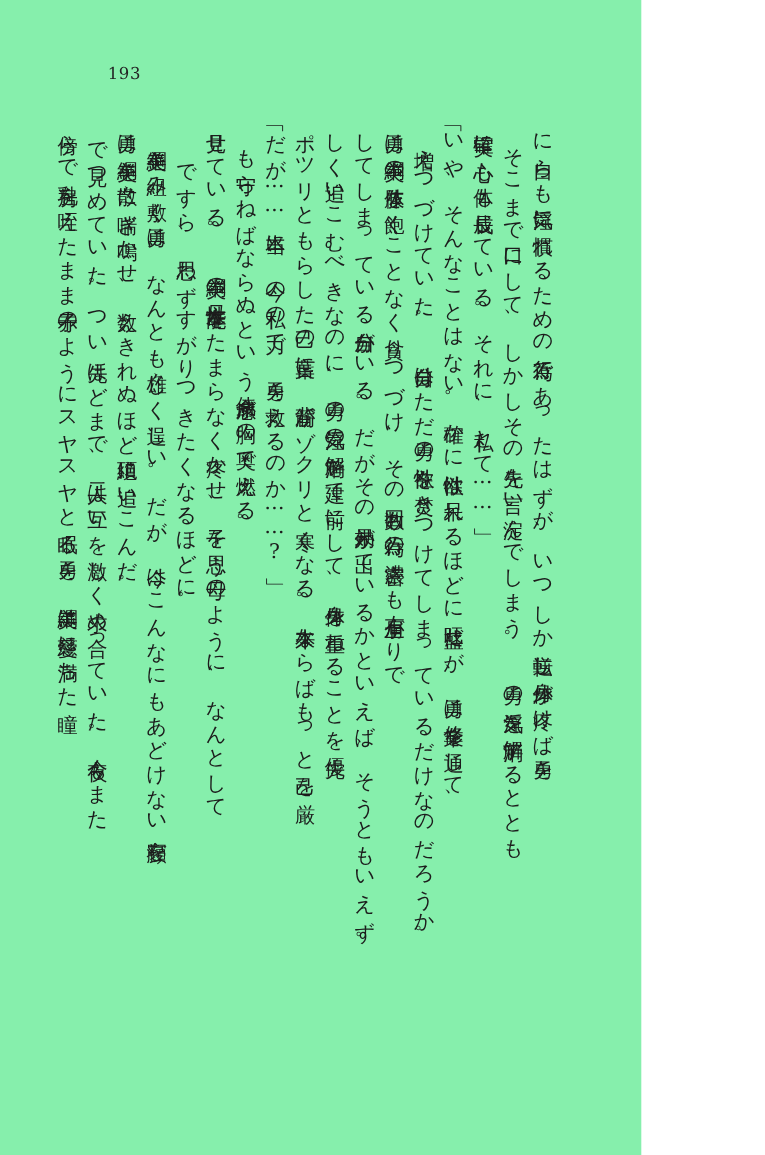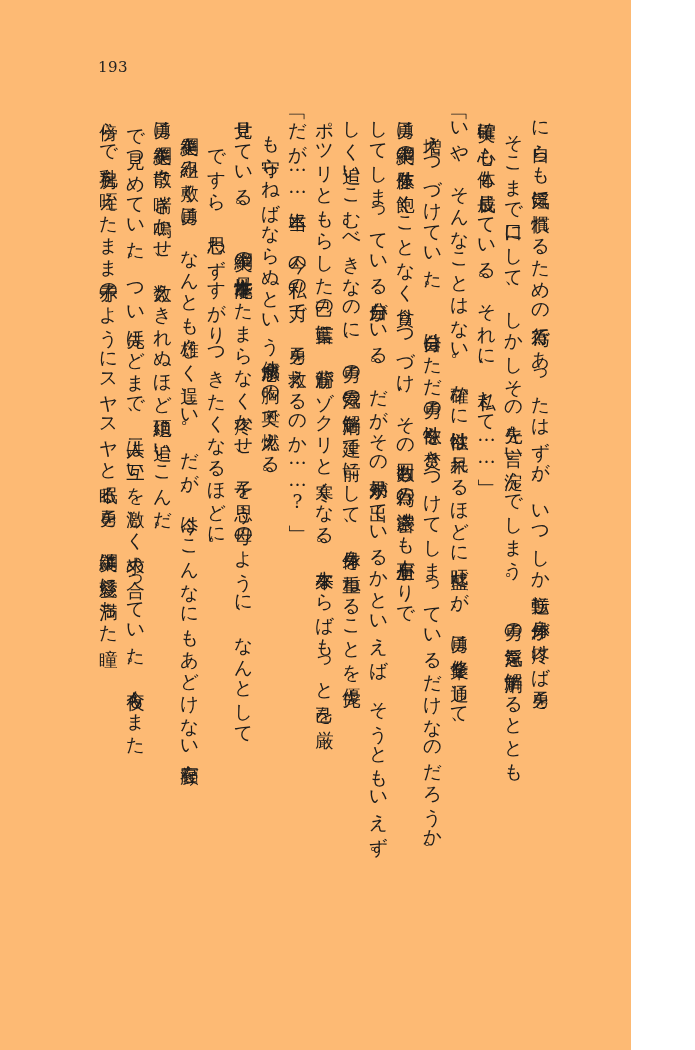--- a/index.html
+++ b/index.html
@@ -10,23 +10,23 @@
   body {
     width: 695px;
     height: 1050px;
     overflow: hidden;
     font-family: "DejaVu Serif", "Liberation Serif", serif;
     color: #1a1a1a;
   }
 
   #page {
     position: relative;
-    width: 631px;
+    width: 583px;
     height: 1050px;
-    background: #fdba74;
+    background: #86efac;
     box-sizing: border-box;
     text-decoration: underline;
   }
 
   
   #page-number {
     position: absolute;
     top: 58px;
     left: 98px;
     font-size: 15px;

